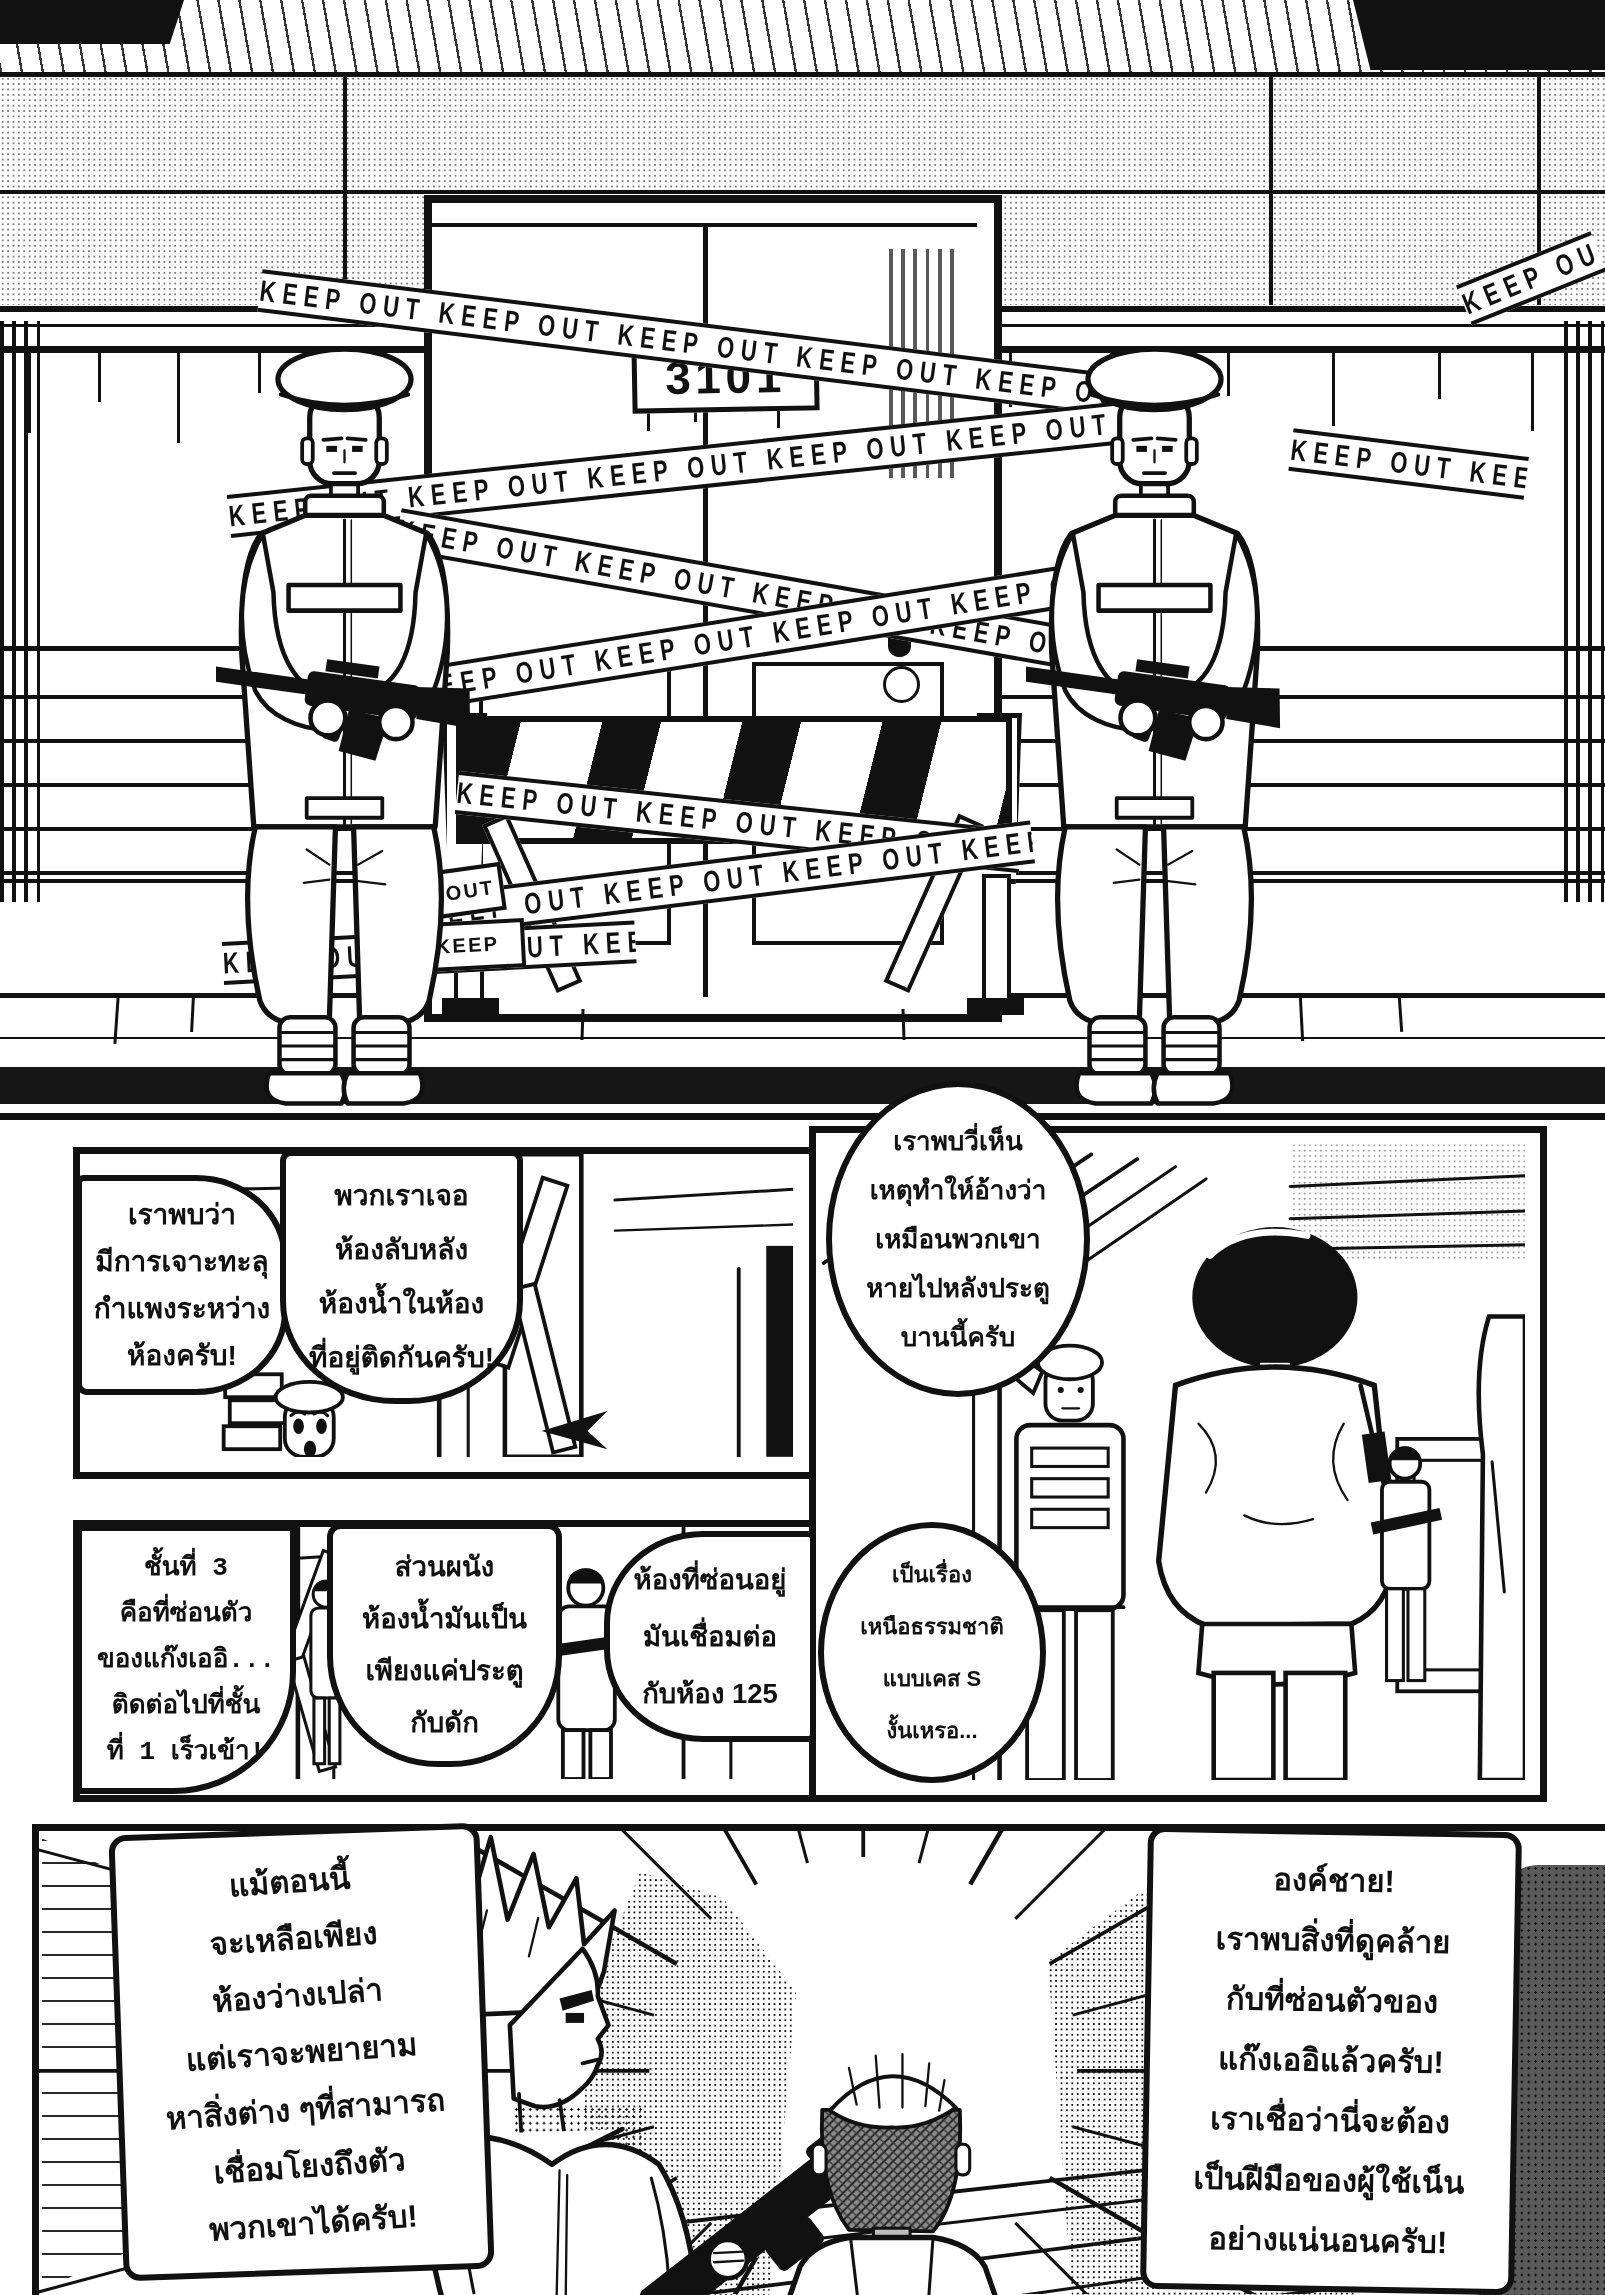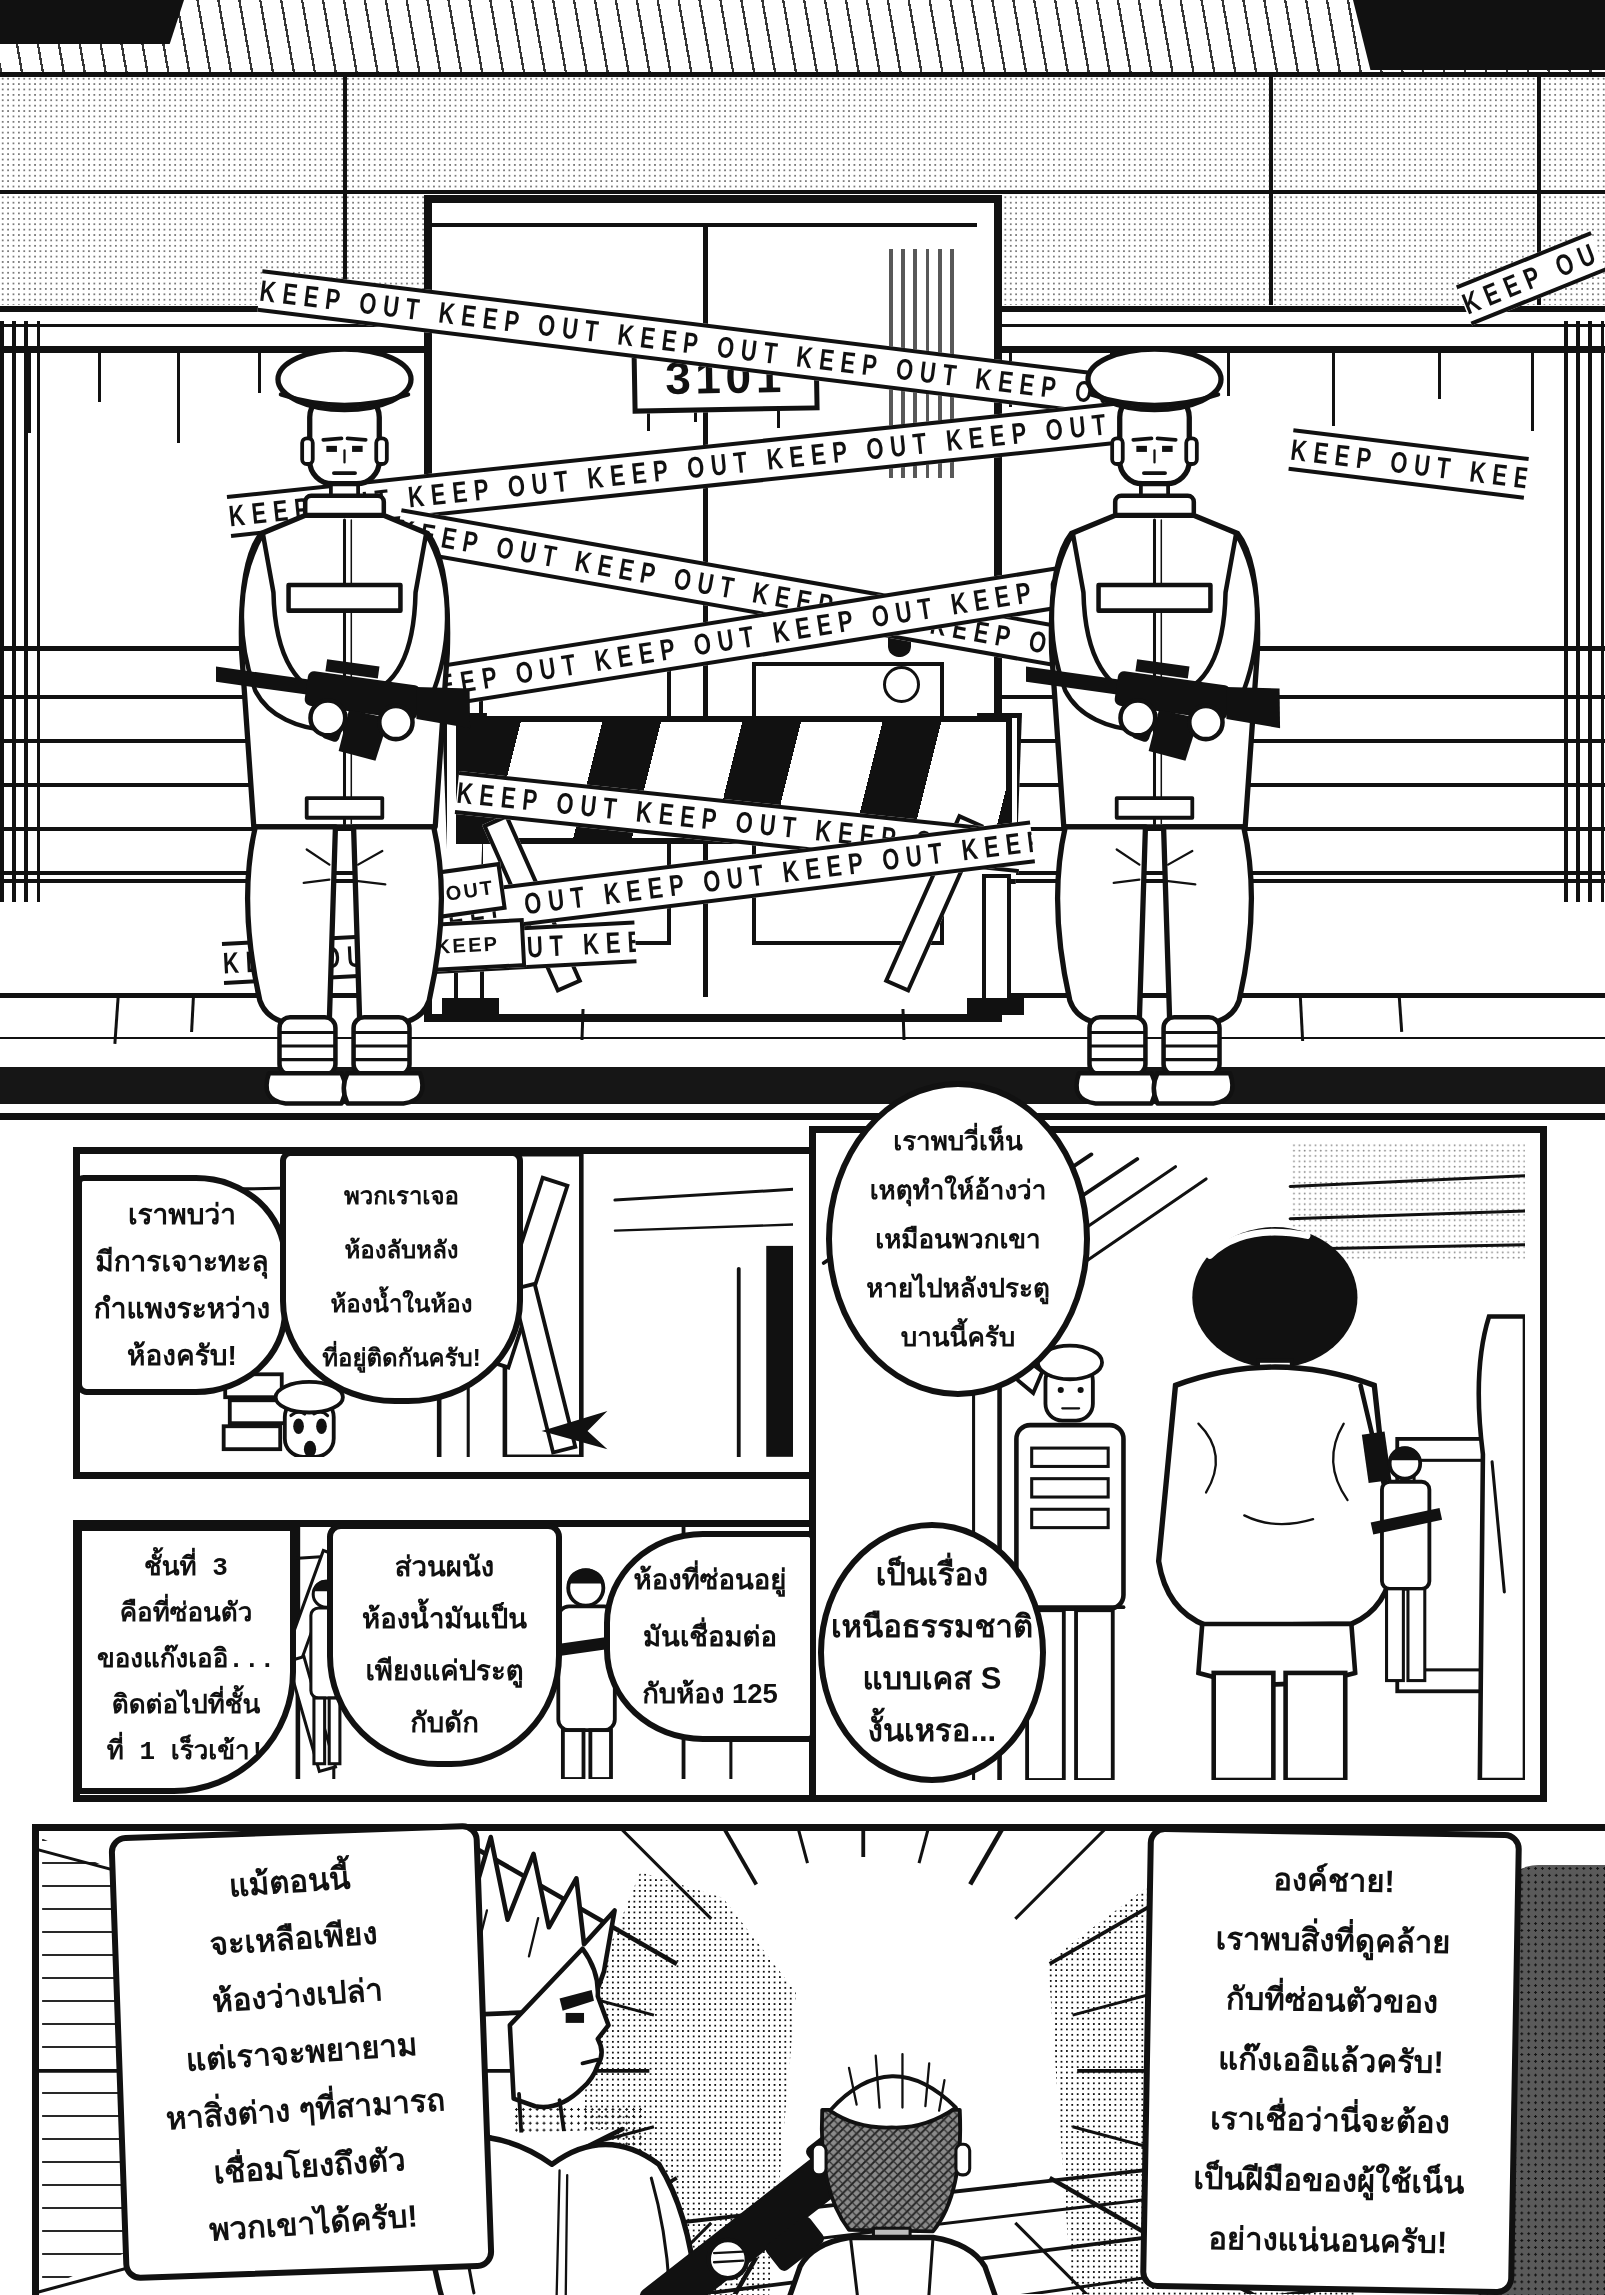--- a/index.html
+++ b/index.html
@@ -475,21 +475,21 @@
 
   <div class="bubble" style="left:76px;top:1175px;width:200px;height:208px;border-radius:7.6px 92px 92px 10.7px/7.6px 84px 84px 10.7px;justify-content:flex-end;">
     <div class="lines" style="font-size:28px;line-height:47px;">
         <div class="ln">เราพบว่า</div>
         <div class="ln">มีการเจาะทะลุ</div>
         <div class="ln">กำแพงระหว่าง</div>
         <div class="ln">ห้องครับ!</div>
       </div>
   </div>
   <div class="bubble" style="left:280px;top:1150px;width:231px;height:242px;border-radius:10.7px 10.7px 115px 115px/10.7px 10.7px 103px 103px;">
-    <div class="lines" style="font-size:24px;line-height:54px;">
+    <div class="lines" style="font-size:28px;line-height:54px;">
         <div class="ln">พวกเราเจอ</div>
         <div class="ln">ห้องลับหลัง</div>
         <div class="ln">ห้องน้ำในห้อง</div>
         <div class="ln">ที่อยู่ติดกันครับ!</div>
       </div>
   </div>
   <svg class="abs" style="left:540px;top:1408px;z-index:31;" width="69" height="49" viewBox="0 0 90 64">
     <polygon points="88,4 2,30 88,54 62,30" fill="#111"></polygon>
   </svg>
   <div class="bubble" style="left:826px;top:1081px;width:252px;height:304px;border-radius:50%;">
@@ -519,21 +519,21 @@
       </div>
   </div>
   <div class="bubble" style="left:604px;top:1531px;width:200px;height:199px;border-radius:99px 7.6px 7.6px 99px/92px 7.6px 7.6px 92px;">
     <div class="lines" style="font-size:27.5px;line-height:57px;">
         <div class="ln">ห้องที่ซ่อนอยู่</div>
         <div class="ln">มันเชื่อมต่อ</div>
         <div class="ln">กับห้อง 125</div>
       </div>
   </div>
   <div class="bubble" style="left:818px;top:1522px;width:216px;height:249px;border-radius:50%;">
-    <div class="lines" style="font-size:31px;line-height:52px;">
+    <div class="lines" style="font-size:22px;line-height:52px;">
         <div class="ln">เป็นเรื่อง</div>
         <div class="ln">เหนือธรรมชาติ</div>
         <div class="ln">แบบเคส S</div>
         <div class="ln">งั้นเหรอ...</div>
       </div>
   </div>
   <div class="bubble" style="left:116px;top:1829px;width:359px;height:434px;border-radius:17px;transform:rotate(-2deg);">
     <div class="lines" style="font-size:31px;line-height:57px;transform:rotate(-2deg);">
         <div class="ln">แม้ตอนนี้</div>
         <div class="ln">จะเหลือเพียง</div>

